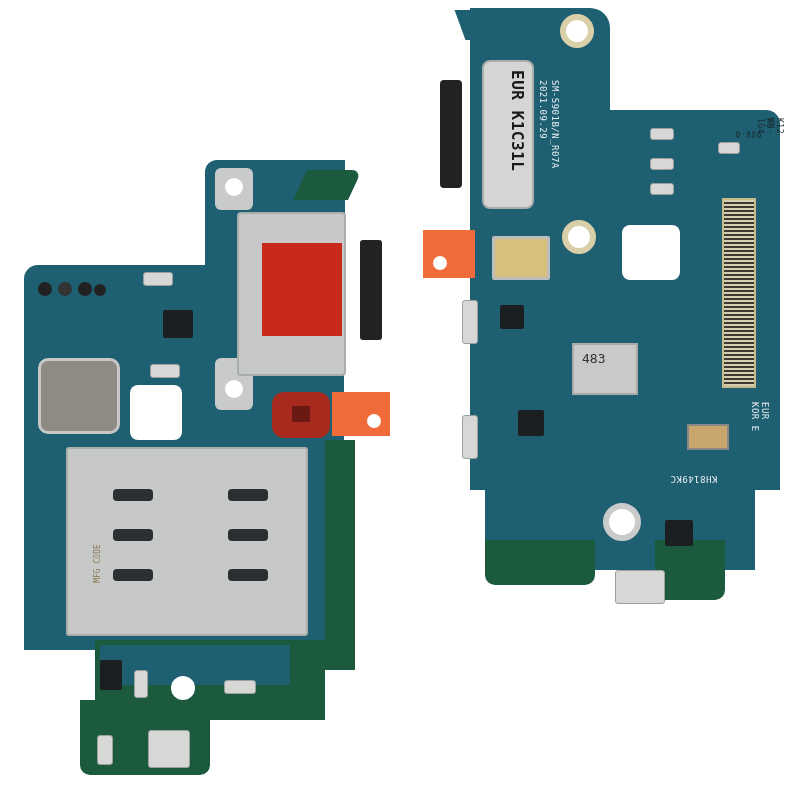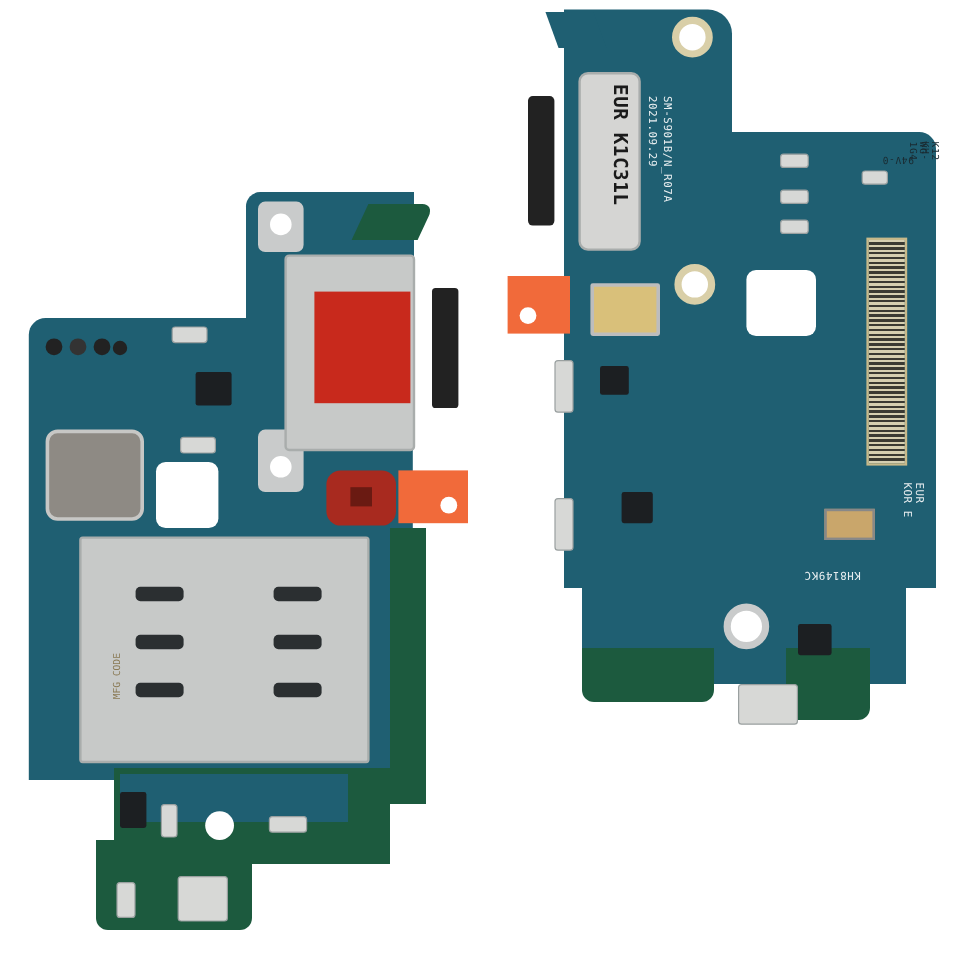--- a/index.html
+++ b/index.html
@@ -106,20 +106,23 @@
     <div class="abs" style="left:92px;top:236px;width:52px;height:38px;background:#d9c07a;border:3px solid #bdbdbd;border-radius:2px;"></div>
 
     <div class="abs tape" style="left:23px;top:230px;width:52px;height:48px;">
       <div class="abs" style="left:10px;top:26px;width:14px;height:14px;border-radius:50%;background:#fff;"></div>
     </div>
 
     <div class="abs hole" style="left:222px;top:225px;width:58px;height:55px;"></div>
 
     <div class="abs" style="left:322px;top:198px;width:30px;height:186px;background:repeating-linear-gradient(0deg,#d5cfb0 0 2px,#3a3a32 2px 4px);border:2px solid #c7b98a;"></div>
 
+    <div class="abs" style="left:172px;top:343px;width:62px;height:48px;background:#c9c9c7;border:2px solid #aaa;">
+      <div class="abs" style="left:8px;top:6px;font-size:13px;color:#333;">483</div>
+    </div>
 
     <div class="abs" style="left:287px;top:424px;width:38px;height:22px;background:#c9a66b;border:2px solid #888;"></div>
 
     <div class="abs silk rot90" style="left:384px;top:118px;font-size:8px;color:#1a2a30;">K12 WG</div>
     <div class="abs silk rot90" style="left:375px;top:118px;font-size:8px;color:#1a2a30;">KH-1G4</div>
     <div class="abs silk" style="left:335px;top:128px;font-size:8px;transform:rotate(180deg);color:#1a2a30;">94V-0</div>
     <div class="abs silk rot90" style="left:370px;top:402px;">EUR KOR E</div>
     <div class="abs silk" style="left:270px;top:474px;transform:rotate(180deg);">KH8149KC</div>
 
     <div class="abs smd" style="left:250px;top:128px;width:22px;height:10px;"></div>

